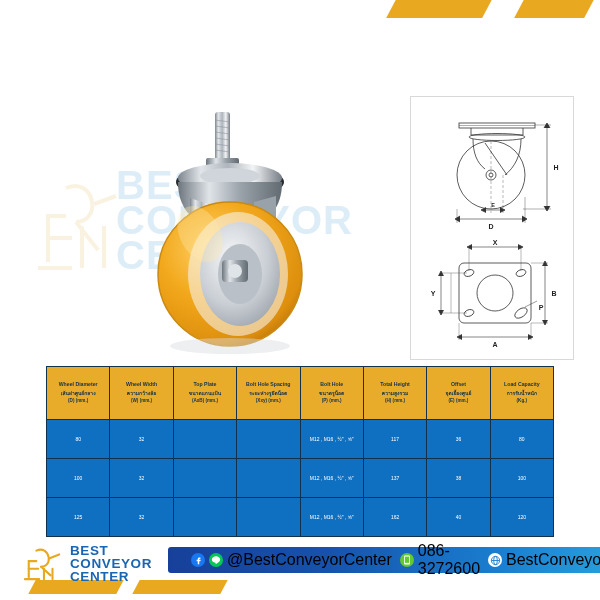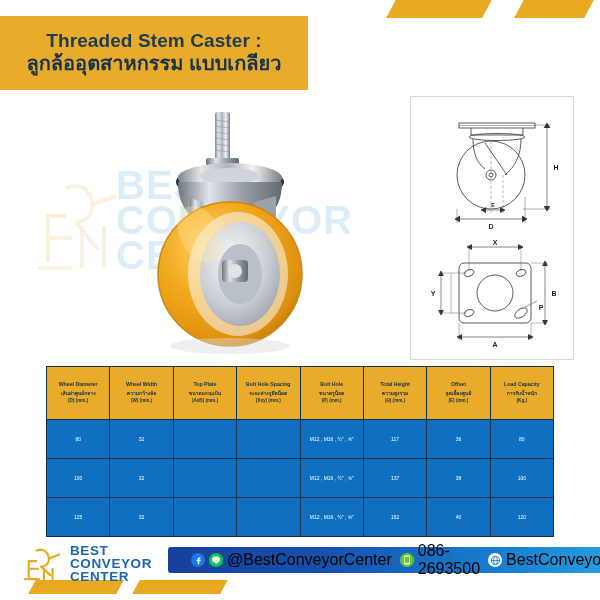--- a/index.html
+++ b/index.html
@@ -94,24 +94,20 @@
 </head>
 <body>
 
 <div class="page">
 
   <div class="deco-top">
     <div class="bar b1"></div>
     <div class="bar b2"></div>
   </div>
 
-  <div class="title-banner">
-    <div class="title-en">Threaded Stem Caster :</div>
-    <div class="title-th">ลูกล้ออุตสาหกรรม แบบเกลียว</div>
-  </div>
 
   <div class="photo">
 
     <div class="watermark">
       <svg width="96" height="118" viewBox="0 0 96 118" style="position:absolute;left:-6px;top:10px;">
         <g fill="none" stroke="#f0d79a" stroke-width="4">
           <path d="M16 98 L16 52 L34 52"></path>
           <path d="M16 74 L40 74"></path>
           <path d="M34 24 C48 18 58 26 60 38 C62 50 54 58 44 58"></path>
           <path d="M44 58 L66 86"></path>
@@ -394,21 +390,21 @@
       </span>
       <span class="lbl">@BestConveyorCenter</span>
 
       <span class="sp"></span>
       <span class="ic" style="background:#64c832">
         <svg width="8" height="10" viewBox="0 0 14 20" fill="#fff">
           <rect x="1" y="1" width="12" height="18" rx="2"></rect>
           <rect x="2.6" y="3.2" width="8.8" height="12.5" fill="#64c832"></rect>
         </svg>
       </span>
-      <span class="lbl">086-2693500</span>
+      <span class="lbl">086-3272600</span>
 
       <span class="sp"></span>
       <span class="ic" style="background:#ffffff">
         <svg width="11" height="11" viewBox="0 0 24 24" fill="none" stroke="#1a7fd0" stroke-width="2">
           <circle cx="12" cy="12" r="9"></circle>
           <ellipse cx="12" cy="12" rx="4" ry="9"></ellipse>
           <line x1="3" y1="12" x2="21" y2="12"></line>
         </svg>
       </span>
       <span class="lbl">BestConveyorCenter.com</span>

